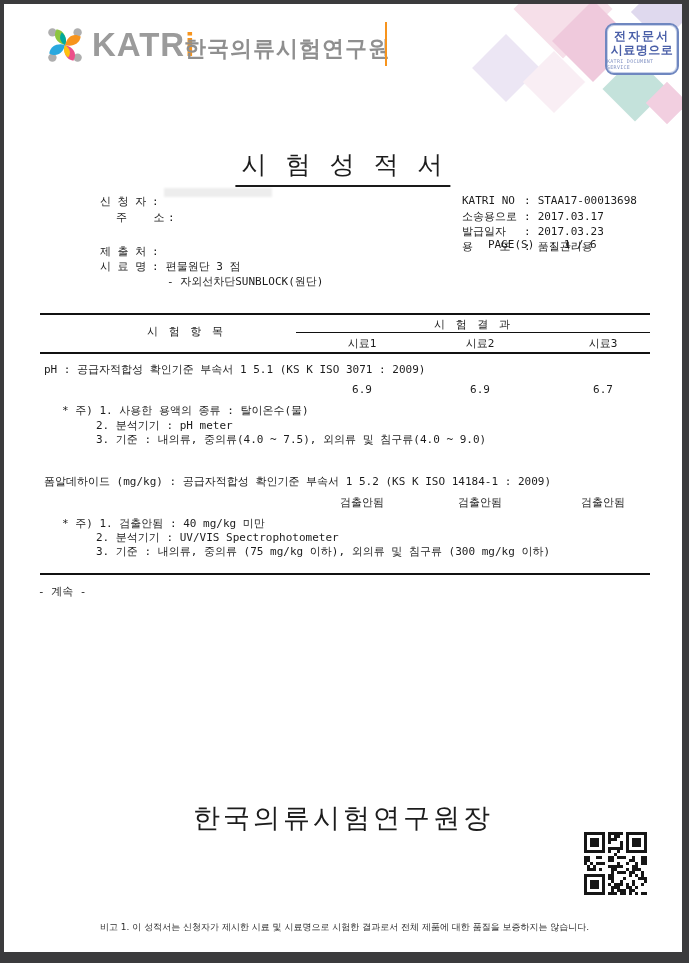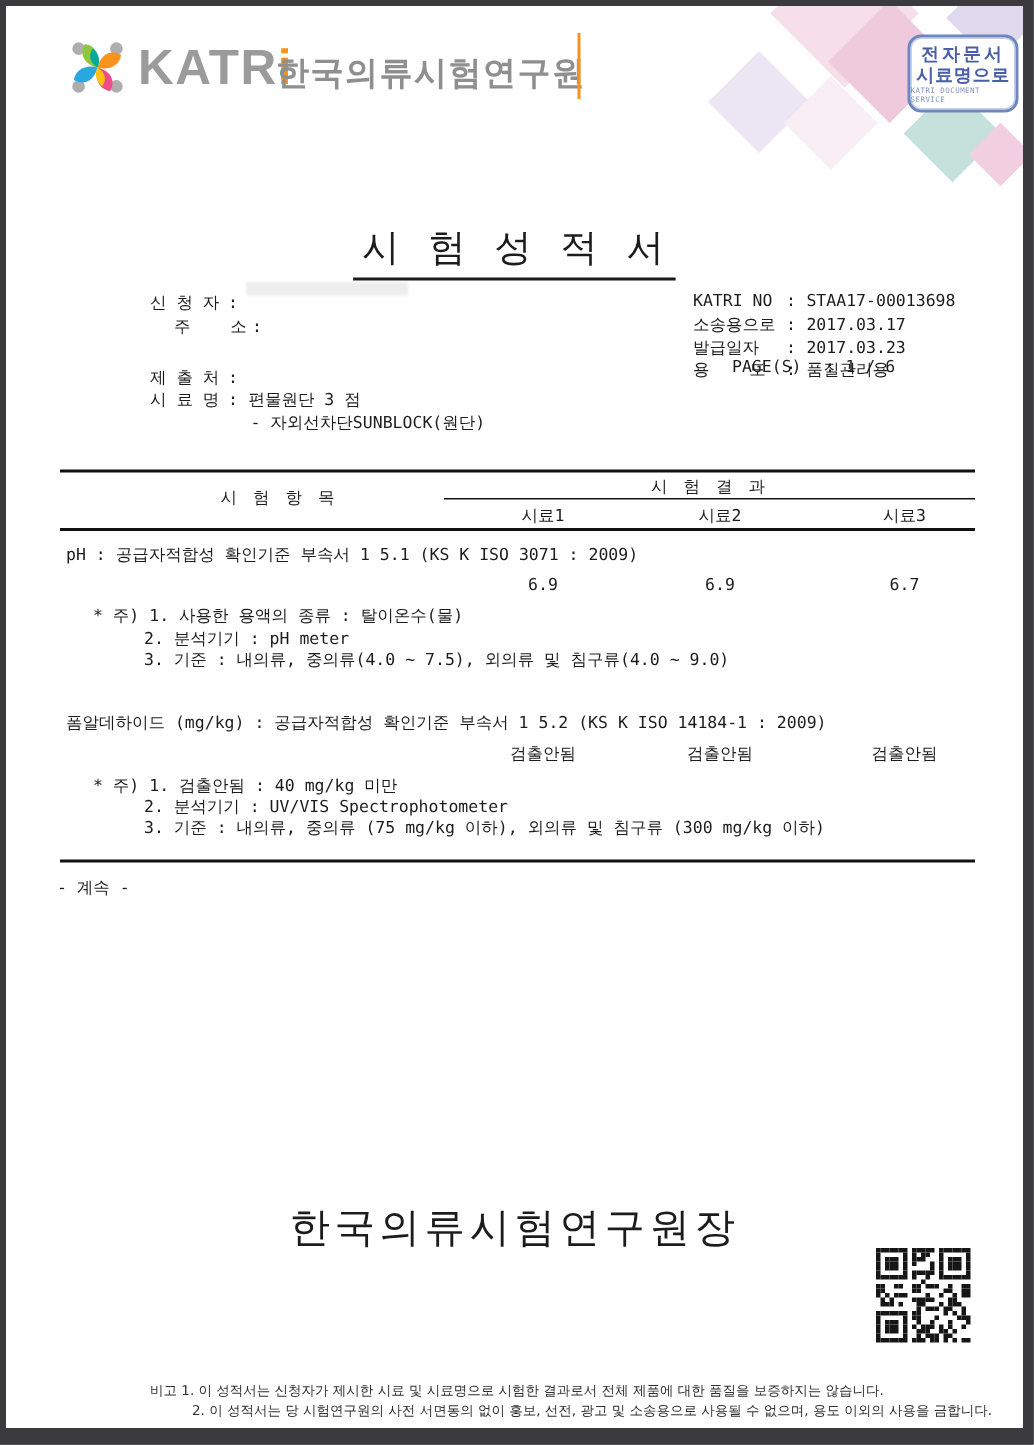--- a/index.html
+++ b/index.html
@@ -356,15 +356,14 @@
         <i style="left:30px;top:60px"></i>
         <i style="left:36px;top:60px"></i>
         <i style="left:39px;top:60px"></i>
         <i style="left:45px;top:60px"></i>
         <i style="left:51px;top:60px"></i>
         <i style="left:57px;top:60px"></i>
         <i style="left:60px;top:60px"></i>
       </div>
 
     <div class="foot" style="left:96px;top:917px;">비고 1. 이 성적서는 신청자가 제시한 시료 및 시료명으로 시험한 결과로서 전체 제품에 대한 품질을 보증하지는 않습니다.</div>
-    <div class="foot" style="left:124px;top:930px;">2. 이 성적서는 당 시험연구원의 사전 서면동의 없이 홍보, 선전, 광고 및 소송용으로 사용될 수 없으며, 용도 이외의 사용을 금합니다.</div>
   </div>
 </div>
 
 </body></html>

